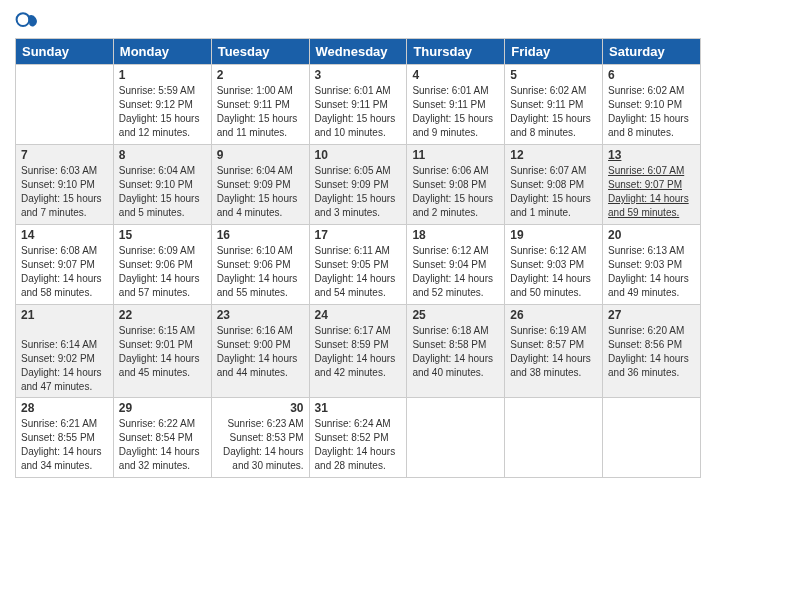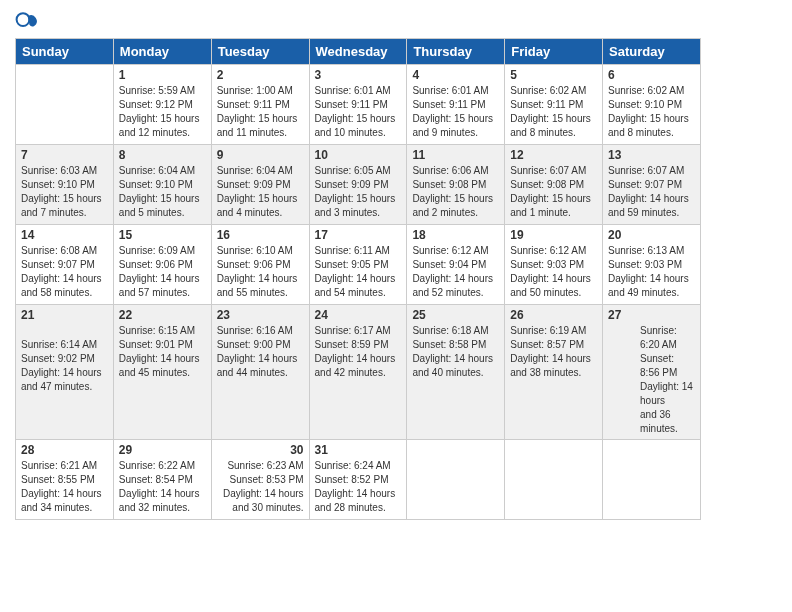--- a/index.html
+++ b/index.html
@@ -203,21 +203,21 @@
 Daylight: 15 hours
 and 2 minutes.</div>
           </td>
           <td style="background-color: rgb(240, 240, 240);">
             <span class="day-number">12</span>
             <div class="day-info" style="white-space: pre-line;">Sunrise: 6:07 AM
 Sunset: 9:08 PM
 Daylight: 15 hours
 and 1 minute.</div>
           </td>
-          <td style="background-color: rgb(240, 240, 240);">
+          <td style="background-color: rgb(240, 240, 240); text-decoration: underline;">
             <span class="day-number">13</span>
             <div class="day-info" style="white-space: pre-line;">Sunrise: 6:07 AM
 Sunset: 9:07 PM
 Daylight: 14 hours
 and 59 minutes.</div>
           </td>
         </tr>
         <tr>
           <td style="background-color: rgb(255, 255, 255);">
             <span class="day-number">14</span>
@@ -307,21 +307,21 @@
           </td>
           <td style="background-color: rgb(240, 240, 240);">
             <span class="day-number">26</span>
             <div class="day-info" style="white-space: pre-line;">Sunrise: 6:19 AM
 Sunset: 8:57 PM
 Daylight: 14 hours
 and 38 minutes.</div>
           </td>
           <td style="background-color: rgb(240, 240, 240);">
             <span class="day-number">27</span>
-            <div class="day-info" style="white-space: pre-line; margin-left: 32px;">Sunrise: 6:20 AM
+            <div class="day-info" style="white-space: pre-line;">Sunrise: 6:20 AM
 Sunset: 8:56 PM
 Daylight: 14 hours
 and 36 minutes.</div>
           </td>
         </tr>
         <tr>
           <td style="background-color: rgb(255, 255, 255);">
             <span class="day-number">28</span>
             <div class="day-info" style="white-space: pre-line;">Sunrise: 6:21 AM
 Sunset: 8:55 PM

